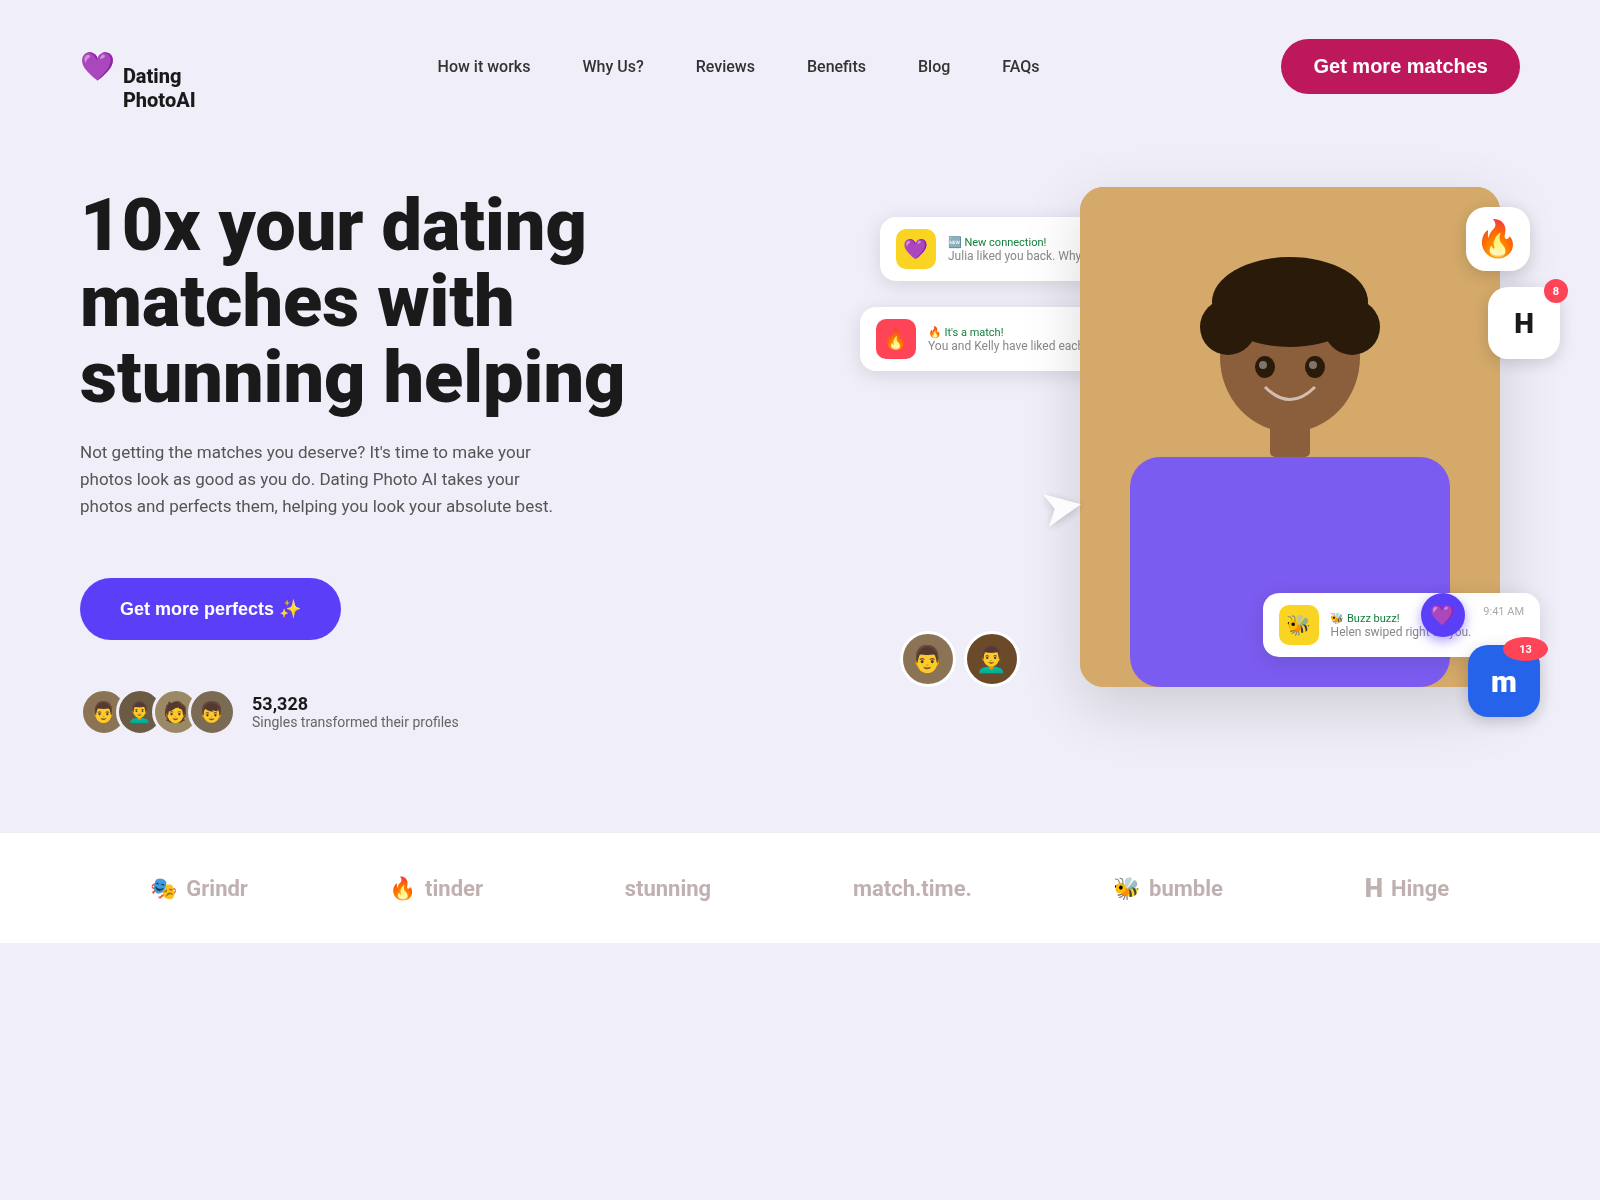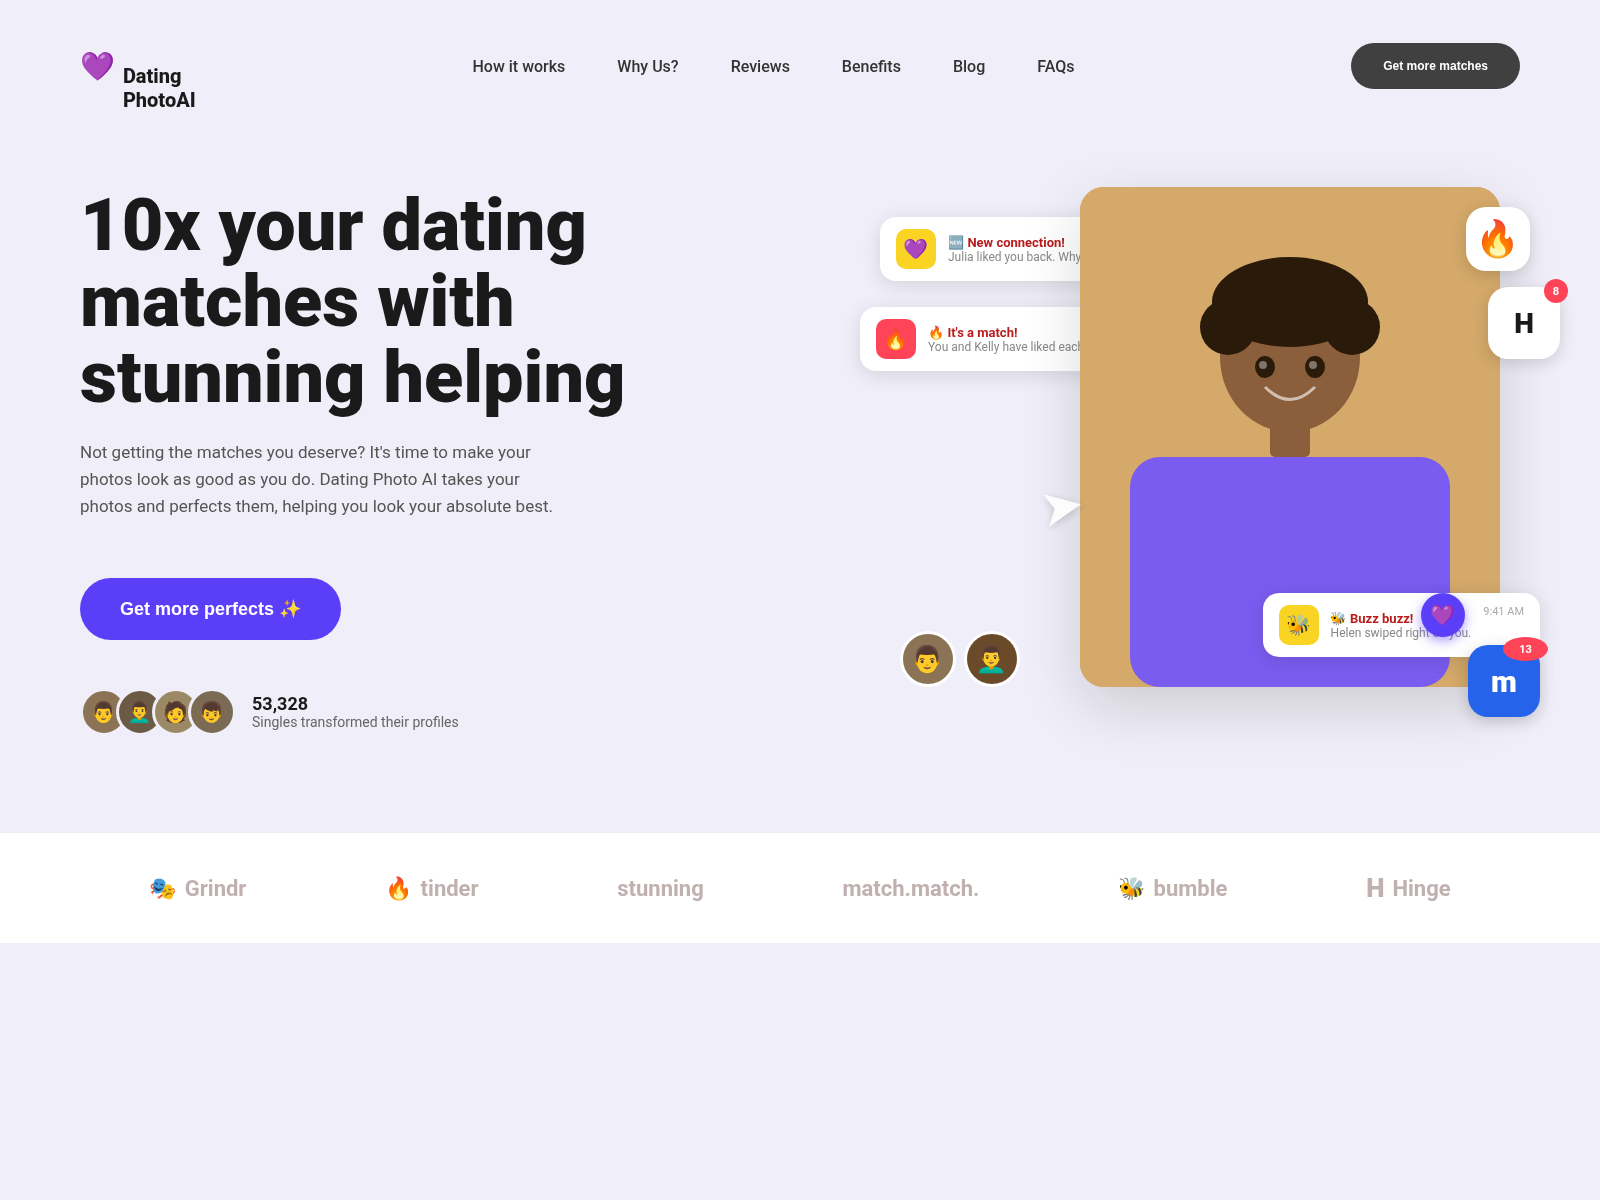--- a/index.html
+++ b/index.html
@@ -40,26 +40,26 @@
       gap: 52px;
       list-style: none;
     }
     .nav-links a {
       text-decoration: none;
       color: #333;
       font-size: 16px;
       font-weight: 500;
     }
     .cta-btn-nav {
-      background: #404040;
+      background: #be185d;
       color: #fff;
       border: none;
       border-radius: 50px;
       padding: 16px 32px;
-      font-size: 12px;
+      font-size: 20px;
       font-weight: 600;
       cursor: pointer;
     }
 
     
     .hero {
       display: flex;
       align-items: center;
       justify-content: space-between;
       padding: 40px 80px 80px 80px;
@@ -191,23 +191,23 @@
       align-items: center;
       justify-content: center;
       font-size: 20px;
       flex-shrink: 0;
     }
     .notif-icon-bumble { background: #f9d423; }
     .notif-icon-tinder { background: #ff4458; }
     .notif-icon-hinge { background: #e8c4ac; }
     .notif-content { flex: 1; }
     .notif-title {
-      font-size: 13px;
-      font-weight: 700;
-      color: #b91c1c;
+      font-size: 11px;
+      font-weight: 400;
+      color: #15803d;
     }
     .notif-body {
       font-size: 12px;
       color: #888;
     }
     .notif-time {
       font-size: 11px;
       color: #aaa;
       align-self: flex-start;
     }
@@ -386,21 +386,21 @@
     <span>Grindr</span>
   </div>
   <div class="logo-brand tinder">
     <span>🔥</span>
     <span>tinder</span>
   </div>
   <div class="logo-brand okcupid">
     <span>stunning</span>
   </div>
   <div class="logo-brand matchmatch">
-    <span>match.match.</span>
+    <span>match.time.</span>
   </div>
   <div class="logo-brand bumble">
     <span>🐝</span>
     <span>bumble</span>
   </div>
   <div class="logo-brand hinge">
     <span style="font-weight:900; font-size:26px;">H</span>
     <span>Hinge</span>
   </div>
 </div>

